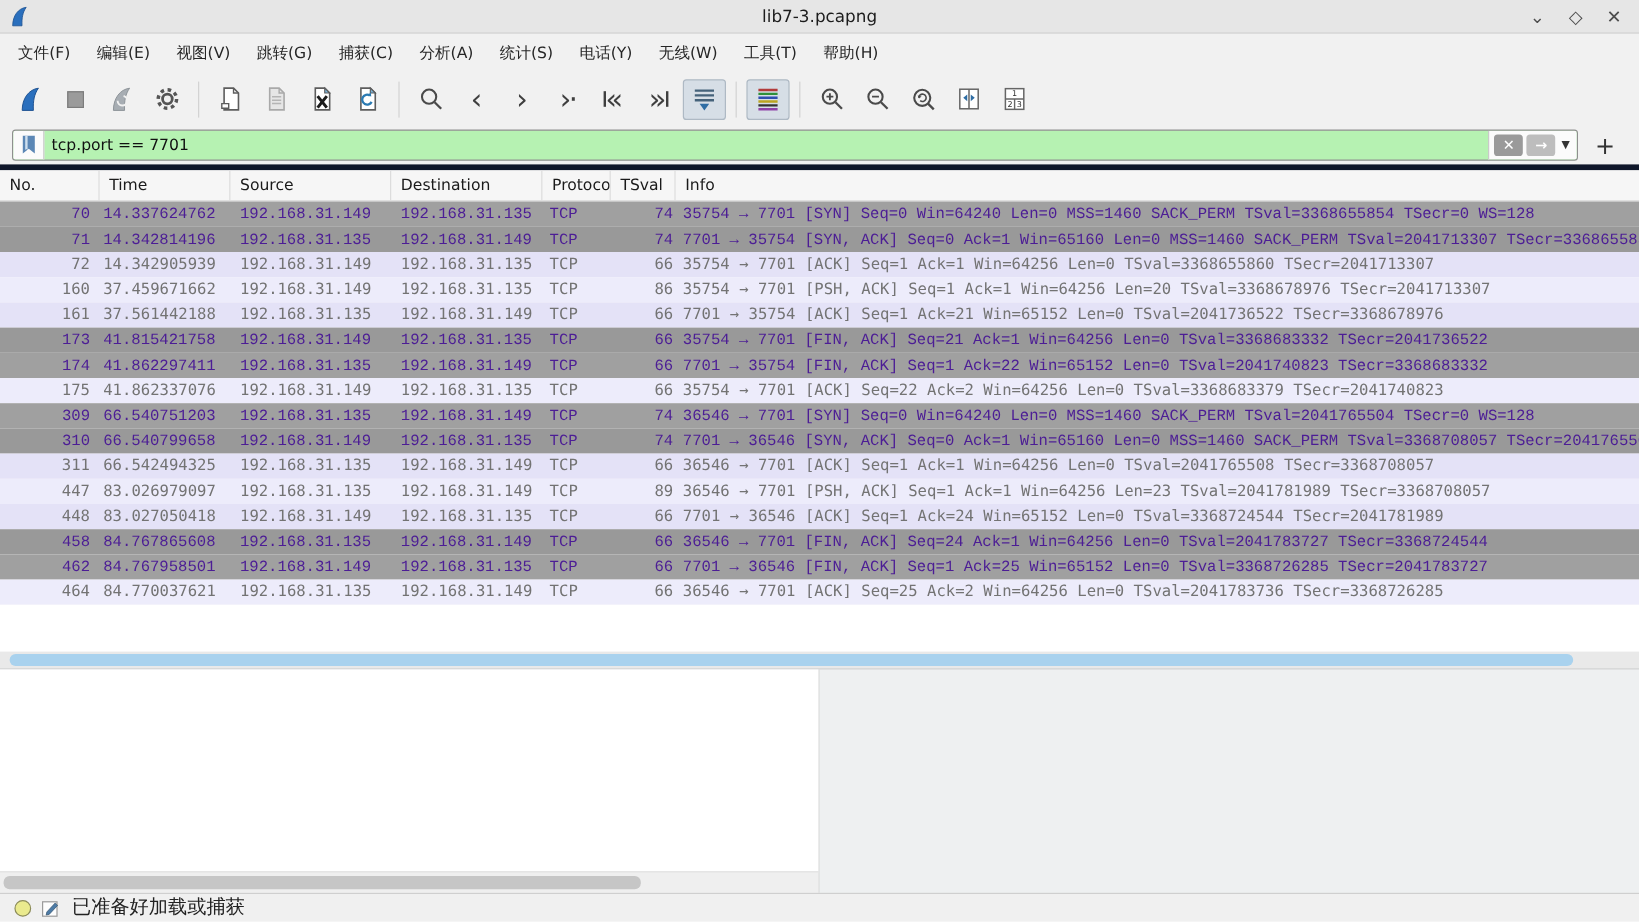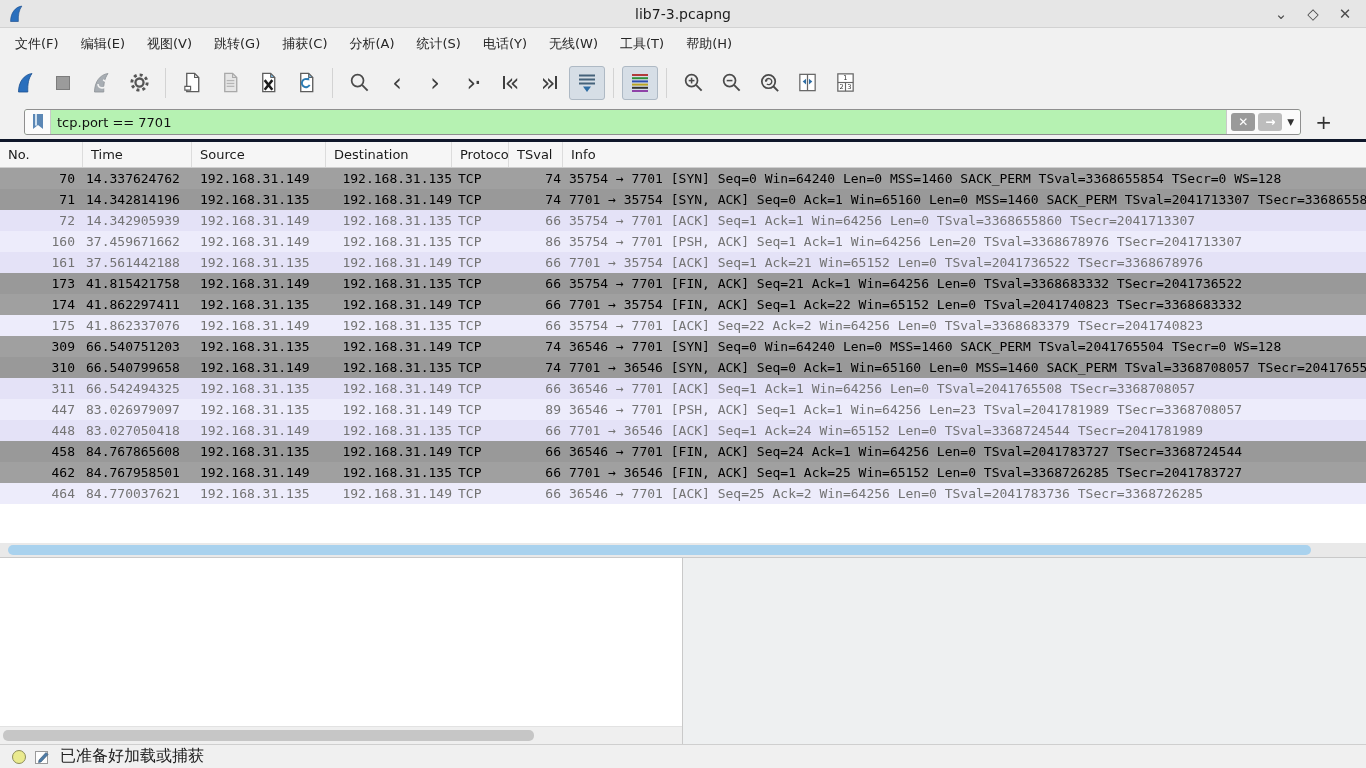--- a/index.html
+++ b/index.html
@@ -36,22 +36,22 @@
   .tbtn.pressed { background:#d6dee6; border-color:#aeb9c4; }
   .tbtn .glyph { font-size:24px; color:#3f3f3f; line-height:1; font-weight:400; }
   .tbtn .glyph.small-dot { letter-spacing:-2px; }
   .tsep { width:1px; height:30px; background:#d3d3d3; margin:0 7px; }
   .navbar-pair { display:flex; align-items:center; }
   .edgebar { display:inline-block; width:2px; height:13px; background:#3f3f3f; }
   .stop-sq { width:14px; height:14px; background:#9b9b9b; border:1px solid #7c7c7c; }
 
   
   .filterbar {
-    height:37px; background:#f1f1f1; border-bottom:3px solid #0f172a;
-    display:flex; align-items:center; padding:0 24px; flex:0 0 37px;
+    height:37px; background:#f1f1f1; border-bottom:5px solid #0f172a;
+    display:flex; align-items:center; padding:0 10px; flex:0 0 37px;
   }
   .filter-box {
     flex:1; height:26px; display:flex; align-items:center;
     border:1px solid #8f8f8f; border-radius:3px; background:#b6f2b2; overflow:hidden;
   }
   .filter-bookmark { width:26px; height:100%; display:flex; align-items:center; justify-content:center;
     background:#fbfbfb; border-right:1px solid #c9c9c9; }
   .filter-input {
     flex:1; border:none; outline:none; background:transparent;
     font-family:"DejaVu Sans","Liberation Sans",sans-serif; font-size:13px; color:#111; padding:0 6px;
@@ -67,30 +67,30 @@
 
   
   .packet-list { flex:1 1 auto; background:#fff; display:flex; flex-direction:column; overflow:hidden; }
   .phdr { height:26px; background:#f6f6f6; border-bottom:1px solid #cfcfcf; display:flex; flex:0 0 26px;
     font-size:13px; color:#1a1a1a; align-items:center; }
   .hcell { height:100%; display:flex; align-items:center; padding-left:8px;
     border-right:1px solid #dcdcdc; overflow:hidden; white-space:nowrap; }
   .prows { flex:0 0 auto; }
   .prow { height:21px; display:flex; font-family:"DejaVu Sans Mono","Liberation Mono",monospace;
     font-size:13px; line-height:21px; white-space:pre; overflow:hidden; }
-  .prow.gray { background:#a0a0a0; color:#000000; }
+  .prow.gray { background:#a0a0a0; color:#4c1d95;font-family:Liberation Mono, monospace; }
   .prow.gray:nth-child(even) { background:#999999; }
   .prow.lavender { background:#e4e2f7; color:#737373; }
   .prow.lavender:nth-child(even) { background:#edecfb; }
   .cell { overflow:hidden; white-space:pre; flex:0 0 auto; }
   .col-no     { width:83px;  }
   .cell.col-no { text-align:right; padding-right:8px; }
   .col-time   { width:109px; } .cell.col-time { padding-left:3px; }
   .col-source { width:134px; } .cell.col-source { padding-left:8px; }
-  .col-destination { width:126px;text-align:right; } .cell.col-destination { padding-left:8px; }
+  .col-destination { width:126px; } .cell.col-destination { padding-left:8px; }
   .col-protocol { width:57px; } .cell.col-protocol { padding-left:6px; }
   .col-length { width:54px; } .cell.col-length { text-align:right; padding-right:2px; }
   .col-info { flex:1 1 auto; min-width:0; } .cell.col-info { padding-left:6px; }
   .hcell.col-info { border-right:none; }
   .list-filler { flex:1 1 auto; background:#fff; }
   .list-hscroll { flex:0 0 14px; background:#e9e9e9; display:flex; align-items:center; }
   .list-hscroll .thumb { height:10px; border-radius:5px; background:#a9d2ee; margin-left:8px; width:1303px; }
 
   
   .panes { flex:0 0 187px; display:flex; border-top:1px solid #c9c9c9; background:#eef0f1; }

